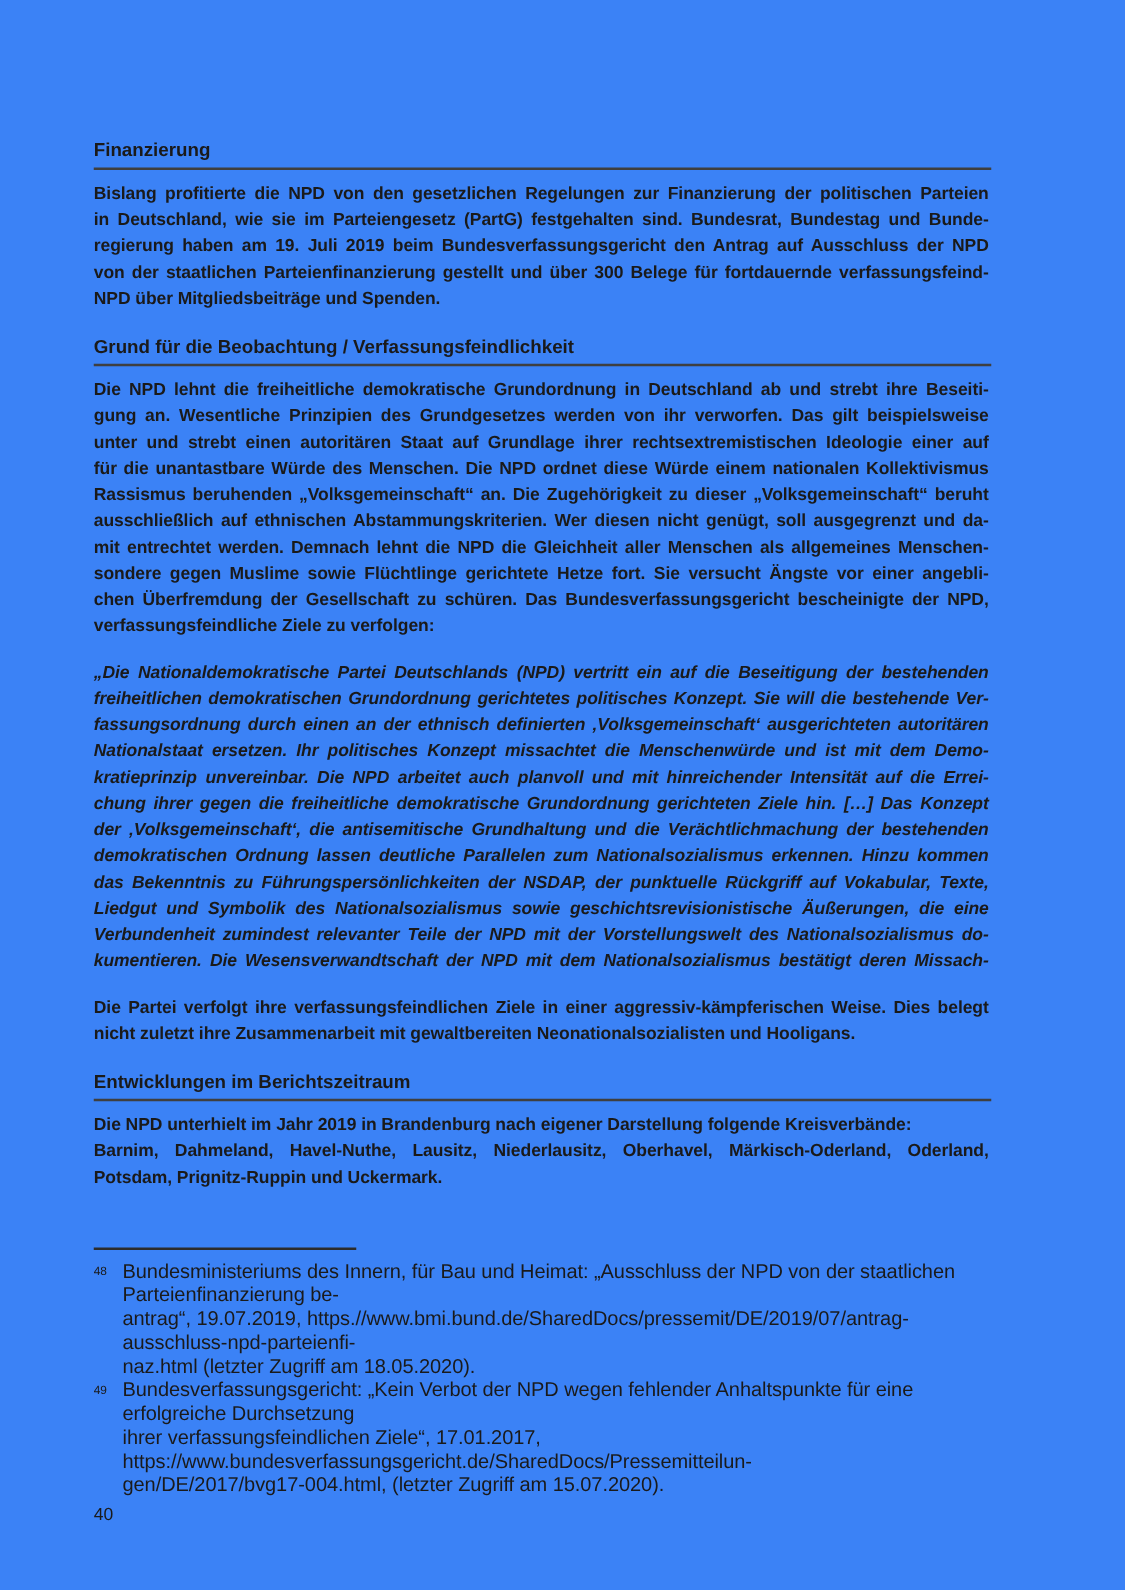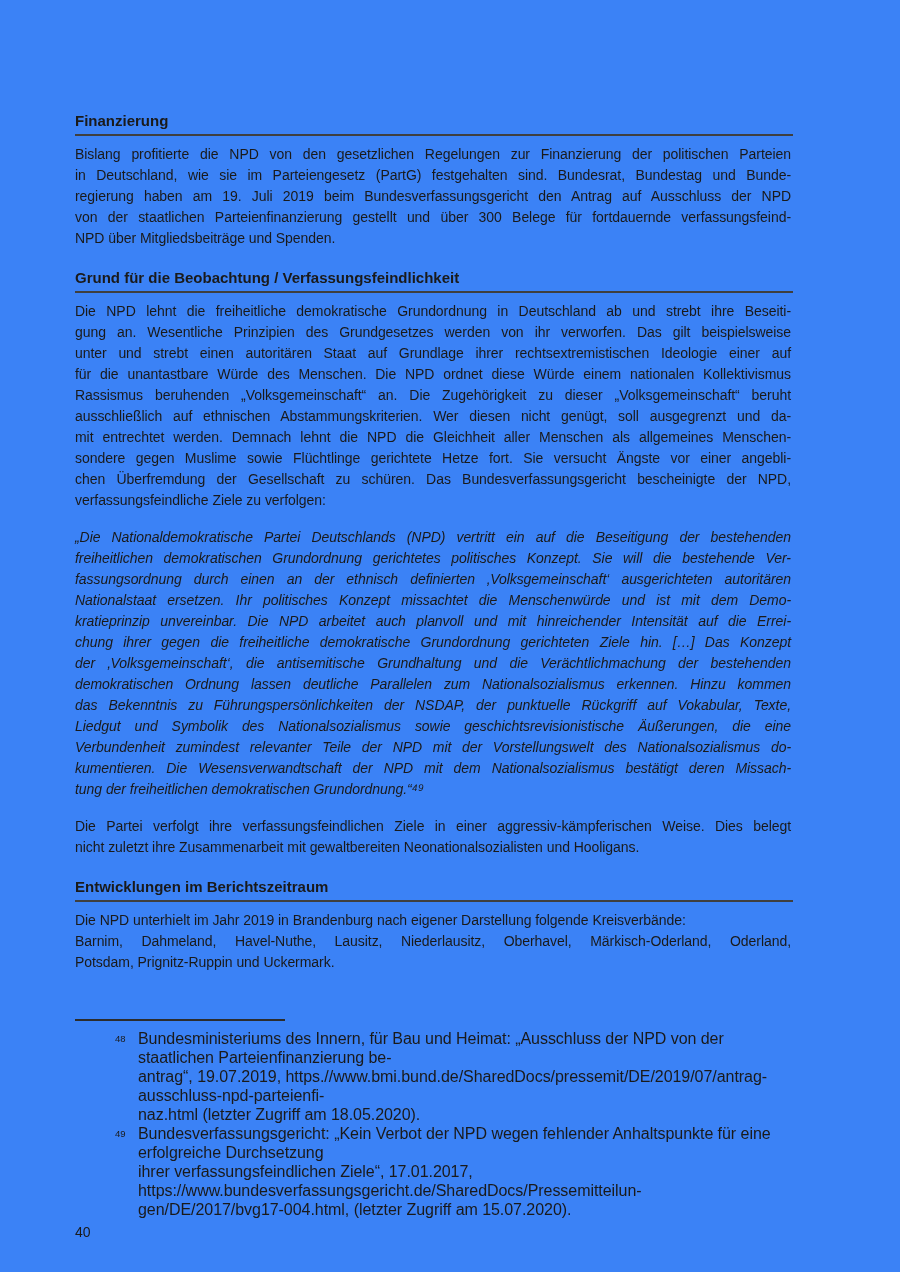--- a/index.html
+++ b/index.html
@@ -16,40 +16,40 @@
   }
   .heading {
     font-size: 15px;
     font-weight: bold;
     line-height: 21px;
     margin: 18px 0 0 0;
     padding-bottom: 3px;
     border-bottom: 2px solid #3f3f3f;
   }
   section:first-child .heading { margin-top: 0; }
-  .para { margin: 16px 2px 0 0; }
+  .para { margin: 16px 2px 0 0; font-weight: bold; }
   .heading + .para { margin-top: 8px; }
   .line {
     font-size: 14px;
     line-height: 21px;
     letter-spacing: -0.05px;
     text-align: justify;
     text-align-last: justify;
     white-space: normal;
   }
   .line.ragged { text-align-last: left; }
   .quote .line { font-style: italic; }
   .footnotes { margin-top: 46px; }
   .fn-rule {
     width: 210px;
     height: 0;
     border-top: 2px solid #2c2c2c;
     margin-bottom: 8px;
   }
-  .footnote { display: flex; align-items: flex-start; margin-left: 40px; }
+  .footnote { display: flex; align-items: flex-start; }
   .fn-marker {
     flex: 0 0 23px;
     font-size: 9.5px;
     line-height: 17px;
     padding-top: 1px;
   }
   .fn-text { flex: 1 1 auto; }
   .fn-line {
     font-size: 16px;
     line-height: 19px;
@@ -98,21 +98,20 @@
           <div class="line">fassungsordnung durch einen an der ethnisch definierten ‚Volksgemeinschaft‘ ausgerichteten autoritären</div>
           <div class="line">Nationalstaat ersetzen. Ihr politisches Konzept missachtet die Menschenwürde und ist mit dem Demo-</div>
           <div class="line">kratieprinzip unvereinbar. Die NPD arbeitet auch planvoll und mit hinreichender Intensität auf die Errei-</div>
           <div class="line">chung ihrer gegen die freiheitliche demokratische Grundordnung gerichteten Ziele hin. […] Das Konzept</div>
           <div class="line">der ‚Volksgemeinschaft‘, die antisemitische Grundhaltung und die Verächtlichmachung der bestehenden</div>
           <div class="line">demokratischen Ordnung lassen deutliche Parallelen zum Nationalsozialismus erkennen. Hinzu kommen</div>
           <div class="line">das Bekenntnis zu Führungspersönlichkeiten der NSDAP, der punktuelle Rückgriff auf Vokabular, Texte,</div>
           <div class="line">Liedgut und Symbolik des Nationalsozialismus sowie geschichtsrevisionistische Äußerungen, die eine</div>
           <div class="line">Verbundenheit zumindest relevanter Teile der NPD mit der Vorstellungswelt des Nationalsozialismus do-</div>
           <div class="line">kumentieren. Die Wesensverwandtschaft der NPD mit dem Nationalsozialismus bestätigt deren Missach-</div>
-          <div class="line ragged">tung der freiheitlichen demokratischen Grundordnung.“⁴⁹</div>
         </div>
         <div class="para">
           <div class="line">Die Partei verfolgt ihre verfassungsfeindlichen Ziele in einer aggressiv-kämpferischen Weise. Dies belegt</div>
           <div class="line ragged">nicht zuletzt ihre Zusammenarbeit mit gewaltbereiten Neonationalsozialisten und Hooligans.</div>
         </div>
       </section>
       <section>
         <h2 class="heading" style="border-bottom-color: rgb(63, 63, 63);">Entwicklungen im Berichtszeitraum</h2>
         <div class="para">
           <div class="line ragged">Die NPD unterhielt im Jahr 2019 in Brandenburg nach eigener Darstellung folgende Kreisverbände:</div>

